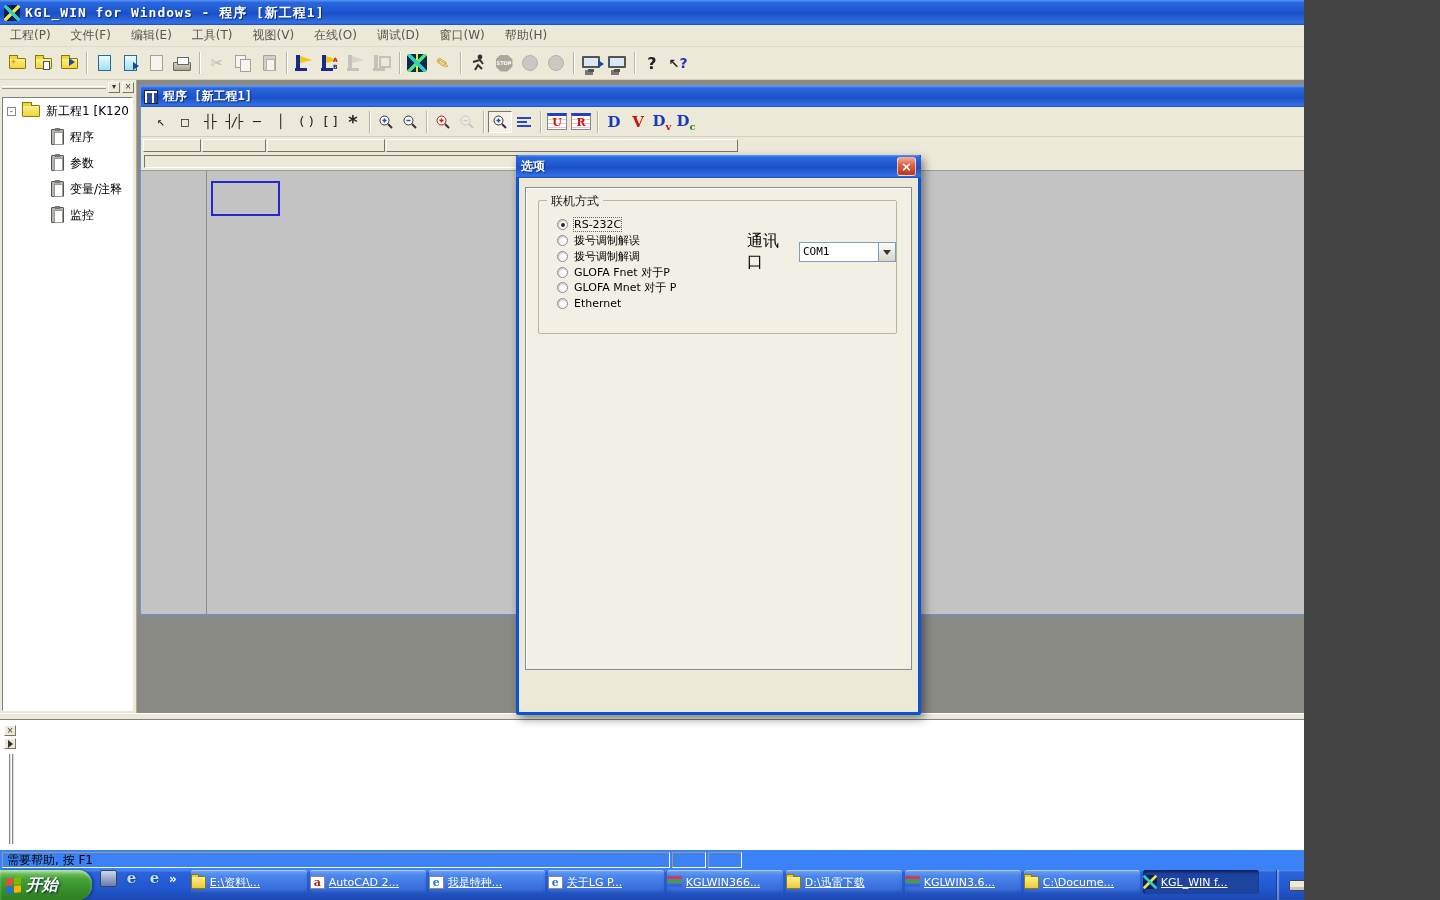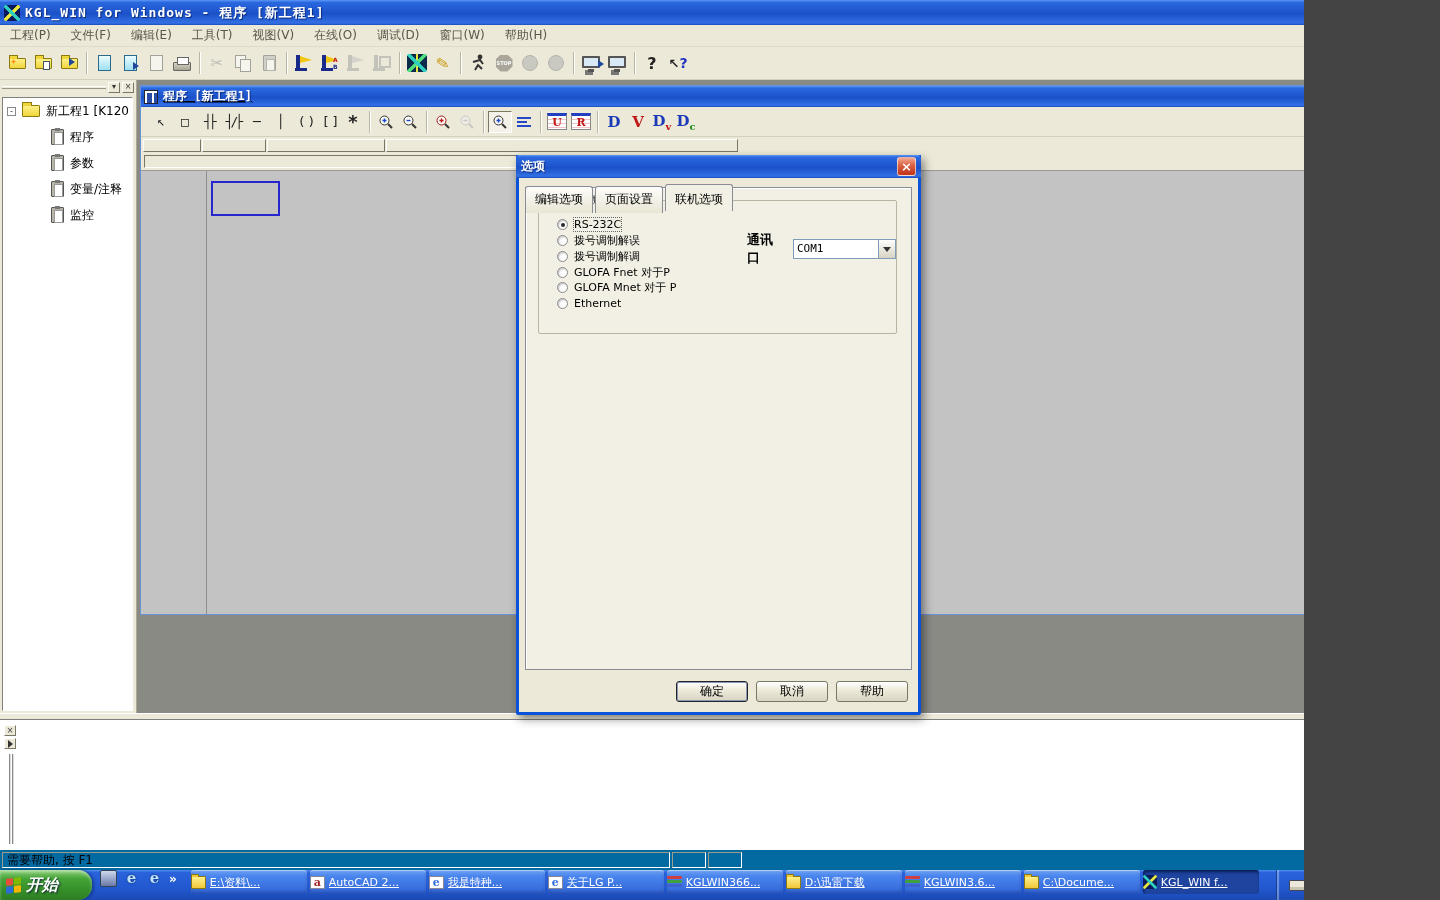--- a/index.html
+++ b/index.html
@@ -99,21 +99,21 @@
   .ico-clip { position:relative; width:13px; height:16px; background:#b8b4a8; border:1px solid #555; border-radius:1px; }
   .ico-clip::before { content:""; position:absolute; left:2px; top:2px; width:7px; height:11px; background:#fff; border:1px solid #999; }
   .ico-clip::after { content:""; position:absolute; left:3px; top:-2px; width:5px; height:3px; background:#777; }
   .tree-label { font-size:12px; }
 
   .mdi-bg { left:137px; top:80px; width:1303px; height:633px; background:#8a8a85; }
   .right-strip { left:1400px; top:85px; width:37px; height:530px; background:#ece9d8; border-left:1px solid #b8b4a2; }
 
   
   .child { left:140px; top:85px; width:1260px; height:530px; background:#ece9d8; border:1px solid #6a92d8; display:flex; flex-direction:column; }
-  .child-title { height:21px; background:linear-gradient(180deg,#5c96f5 0%,#2a68e0 10%,#1b51c8 55%,#3370e4 92%,#1a4cbe 100%); display:flex; align-items:center; gap:5px; padding:0 3px;text-decoration:underline; }
+  .child-title { height:21px; background:linear-gradient(180deg,#5c96f5 0%,#2a68e0 10%,#1b51c8 55%,#3370e4 92%,#1a4cbe 100%); display:flex; align-items:center; gap:5px; padding:0 3px; }
   .child-title .title-text { font-size:12px; letter-spacing:0; }
   .tb-btn.sm { width:17px; height:17px; font-size:11px; }
   .gl-grid { width:14px; height:14px; background:
       linear-gradient(#fff 0 0) 0 0/14px 2px no-repeat,
       repeating-linear-gradient(90deg,#fff 0 2px, #2a4aa8 2px 7px), #fff; border:1px solid #223; }
   .child-toolbar { height:30px; background:#ece9d8; display:flex; align-items:center; padding-left:8px; border-bottom:1px solid #d4d0bc; }
   .lt { width:24px; height:22px; display:flex; align-items:center; justify-content:center; font-family:"DejaVu Sans Mono", monospace; font-size:13px; color:#222; }
   .lt.tight { letter-spacing:-3px; }
   .lt.pressed { border:1px solid; border-color:#7a7664 #fff #fff #7a7664; background:#f4f2e8; }
   .align-ico { display:flex; flex-direction:column; gap:2px; }
@@ -136,21 +136,21 @@
   .tri-down { width:0;height:0;border-left:4px solid transparent;border-right:4px solid transparent;border-top:5px solid #333; }
   .tri-right { width:0;height:0;border-top:4px solid transparent;border-bottom:4px solid transparent;border-left:5px solid #333; }
 
   
   .splitter { left:0; top:713px; width:1440px; height:6px; background:#ece9d8; border-top:1px solid #fff; }
   .output { left:0; top:719px; width:1440px; height:131px; background:#fff; border-top:1px solid #808080; }
   .out-btn { position:absolute; width:12px; height:11px; background:#ece9d8; border:1px solid; border-color:#fff #7a7664 #7a7664 #fff; display:flex; align-items:center; justify-content:center; font-size:8px; color:#333; }
   .out-grip { position:absolute; left:9px; top:34px; bottom:6px; width:5px; border-left:2px groove #ddd; border-right:2px groove #ddd; }
 
   
-  .statusbar { left:0; top:850px; width:1440px; height:20px; background:#0369a1; display:flex; align-items:center; gap:2px; padding:0 2px; }
+  .statusbar { left:0; top:850px; width:1440px; height:20px; background:#3b82f6; display:flex; align-items:center; gap:2px; padding:0 2px; }
   .sb-field { height:16px; border:1px solid; border-color:#9d9a88 #fff #fff #9d9a88; padding:0 4px; font-size:12px; display:flex; align-items:center; }
   .sb-help { flex:0 0 668px; }
   .sb-conn { flex:0 0 608px; }
   .sb-sm { flex:0 0 34px; }
   .sb-spacer { flex:1; }
   .sb-ovr { flex:0 0 34px; background:#fff; justify-content:center; font-family:Liberation Sans, sans-serif; }
 
   
   .taskbar { left:0; top:870px; width:1440px; height:30px; background:linear-gradient(180deg,#4f8df2 0%,#2a63dc 8%,#2258d0 60%,#1b49b4 100%); display:flex; align-items:flex-start; }
   .start-btn { width:92px; height:30px; border-radius:0 14px 14px 0; background:linear-gradient(180deg,#8ed07a,#43a336 30%,#338a27 75%,#2d7f22); display:flex; align-items:center; gap:5px; padding:0 10px 0 6px; box-shadow:inset 0 2px 3px rgba(255,255,255,.4), 2px 0 3px rgba(0,20,60,.4); }
@@ -198,21 +198,21 @@
   .groupbox { position:absolute; left:12px; right:14px; border:1px solid #b9b5a2; border-radius:2px; }
   .gb-conn { top:12px; height:134px; }
   .gb-depth { top:158px; height:290px; }
   .gb-legend { position:absolute; top:-8px; left:8px; background:#f2f0e4; padding:0 4px; font-size:12px; color:#1a1a1a; }
   .radio-row { position:absolute; left:18px; display:flex; align-items:center; gap:6px; height:14px; }
   .radio { width:11px; height:11px; border-radius:50%; background:#fff; border:1px solid #8a8a8a; box-shadow:inset 1px 1px 2px rgba(0,0,0,.25); position:relative; flex:0 0 11px; }
   .radio.sel::after { content:""; position:absolute; left:3px; top:3px; width:4px; height:4px; border-radius:50%; background:#2a2a2a; }
   .radio-label { font-size:11px; white-space:nowrap; }
   .radio-label.focused { outline:1px dotted #666; outline-offset:0px; }
   .port-row { position:absolute; left:208px; top:30px; display:flex; align-items:center; gap:8px; }
-  .port-label { font-size:13px;font-weight:bold; }
+  .port-label { font-size:16px; }
   .combo { display:flex; width:106px; height:20px; border:1px solid #7f9db9; background:#fff; }
   .combo-text { flex:1; padding:2px 3px; font-size:11px; font-family:"DejaVu Sans Mono", monospace; }
   .combo-btn { width:17px; background:linear-gradient(#fdfdfb,#d8d4c4); border-left:1px solid #7f9db9; display:flex; align-items:center; justify-content:center; }
   .dlg-buttons { position:absolute; left:0; right:0; bottom:10px; display:flex; justify-content:flex-end; gap:8px; padding-right:10px; }
   .btn { width:72px; height:21px; background:linear-gradient(#ffffff,#ece9d8 45%,#d8d4c4); border:1px solid #7a7664; border-radius:3px; font-size:12px; display:flex; align-items:center; justify-content:center; }
   .btn.default { border:1px solid #22262a; box-shadow:0 0 0 1px #8a98b8 inset; }
 </style>
 </head>
 <body>
 
@@ -587,25 +587,20 @@
       <span class="tray-shield"></span>
       <span class="tray-clock">22:06</span>
     </div>
   </div>
 
   <div class="abs dialog">
     <div class="dlg-title">
       <span class="title-text">选项</span>
       <div class="dlg-close">×</div>
     </div>
-    <div class="tabs">
-      <span class="tab">编辑选项</span>
-      <span class="tab">页面设置</span>
-      <span class="tab active">联机选项</span>
-    </div>
     <div class="tab-page">
 
       <div class="groupbox gb-conn">
         <span class="gb-legend">联机方式</span>
         <div class="radio-row" style="top:16px">
           <span class="radio sel"></span>
           <span class="radio-label focused">RS-232C</span>
         </div>
         <div class="radio-row" style="top:32px">
           <span class="radio"></span>
@@ -633,20 +628,15 @@
             <span class="combo-text">COM1</span>
             <span class="combo-btn">
                 <span class="tri-down"></span>
               </span>
           </div>
         </div>
       </div>
 
     </div>
 
-    <div class="dlg-buttons">
-      <div class="btn default">确定</div>
-      <div class="btn">取消</div>
-      <div class="btn">帮助</div>
-    </div>
   </div>
 
 </div>
 
 </body></html>

